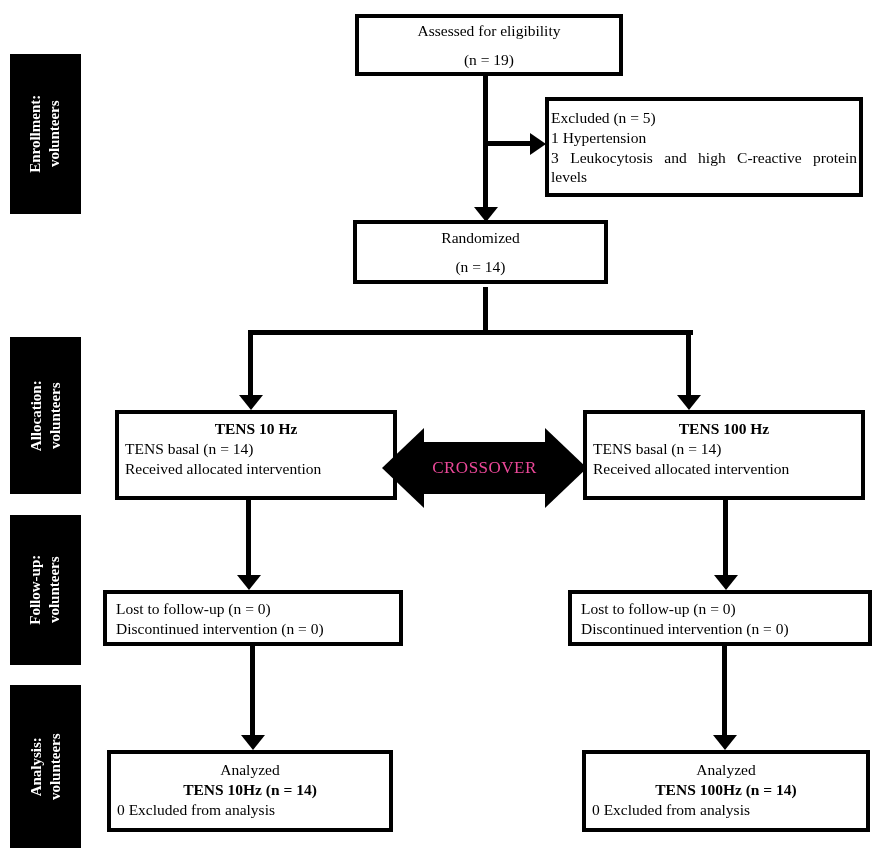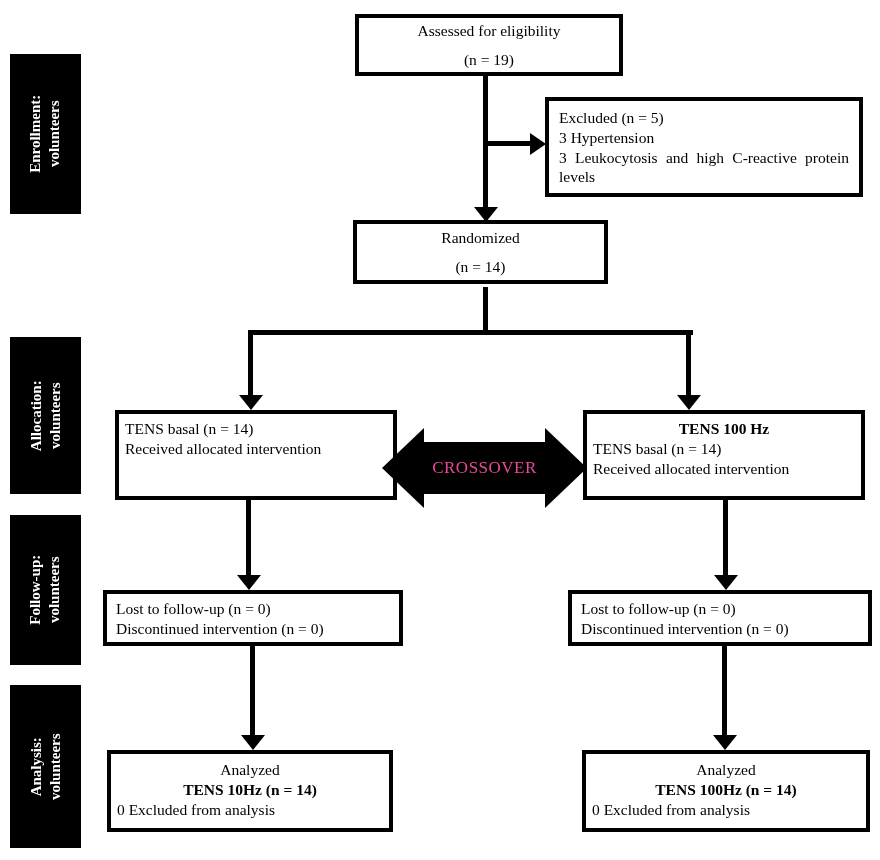--- a/index.html
+++ b/index.html
@@ -98,32 +98,33 @@
       <span class="stage-line">Analysis:</span>
       <span class="stage-line">volunteers</span>
     </div>
   </div>
 
   <div class="fbox centered" style="left:355px;top:14px;width:268px;height:62px">
     <div>Assessed for eligibility</div>
     <div>(n = 19)</div>
   </div>
 
-  <div class="fbox lefttext" style="left:545px;top:97px;width:318px;height:100px;padding:7px 10px">
+  <div class="fbox lefttext" style="left:545px;top:97px;width:318px;height:100px;padding:7px 2px">
     <div>Excluded (n = 5)</div>
-    <div>3 Hypertension</div>
+    <div>1 Hypertension</div>
     <div class="justify">3 Leukocytosis and high C-reactive protein levels</div>
   </div>
 
   <div class="fbox centered" style="left:353px;top:220px;width:255px;height:64px">
     <div>Randomized</div>
     <div>(n = 14)</div>
   </div>
 
   <div class="fbox" style="left:115px;top:410px;width:282px;height:90px;padding:5px 6px">
+    <div class="bold tcenter">TENS 10 Hz</div>
     <div>TENS basal (n = 14)</div>
     <div>Received allocated intervention</div>
   </div>
 
   <div class="fbox" style="left:583px;top:410px;width:282px;height:90px;padding:5px 6px">
     <div class="bold tcenter">TENS 100 Hz</div>
     <div>TENS basal (n = 14)</div>
     <div>Received allocated intervention</div>
   </div>
 

